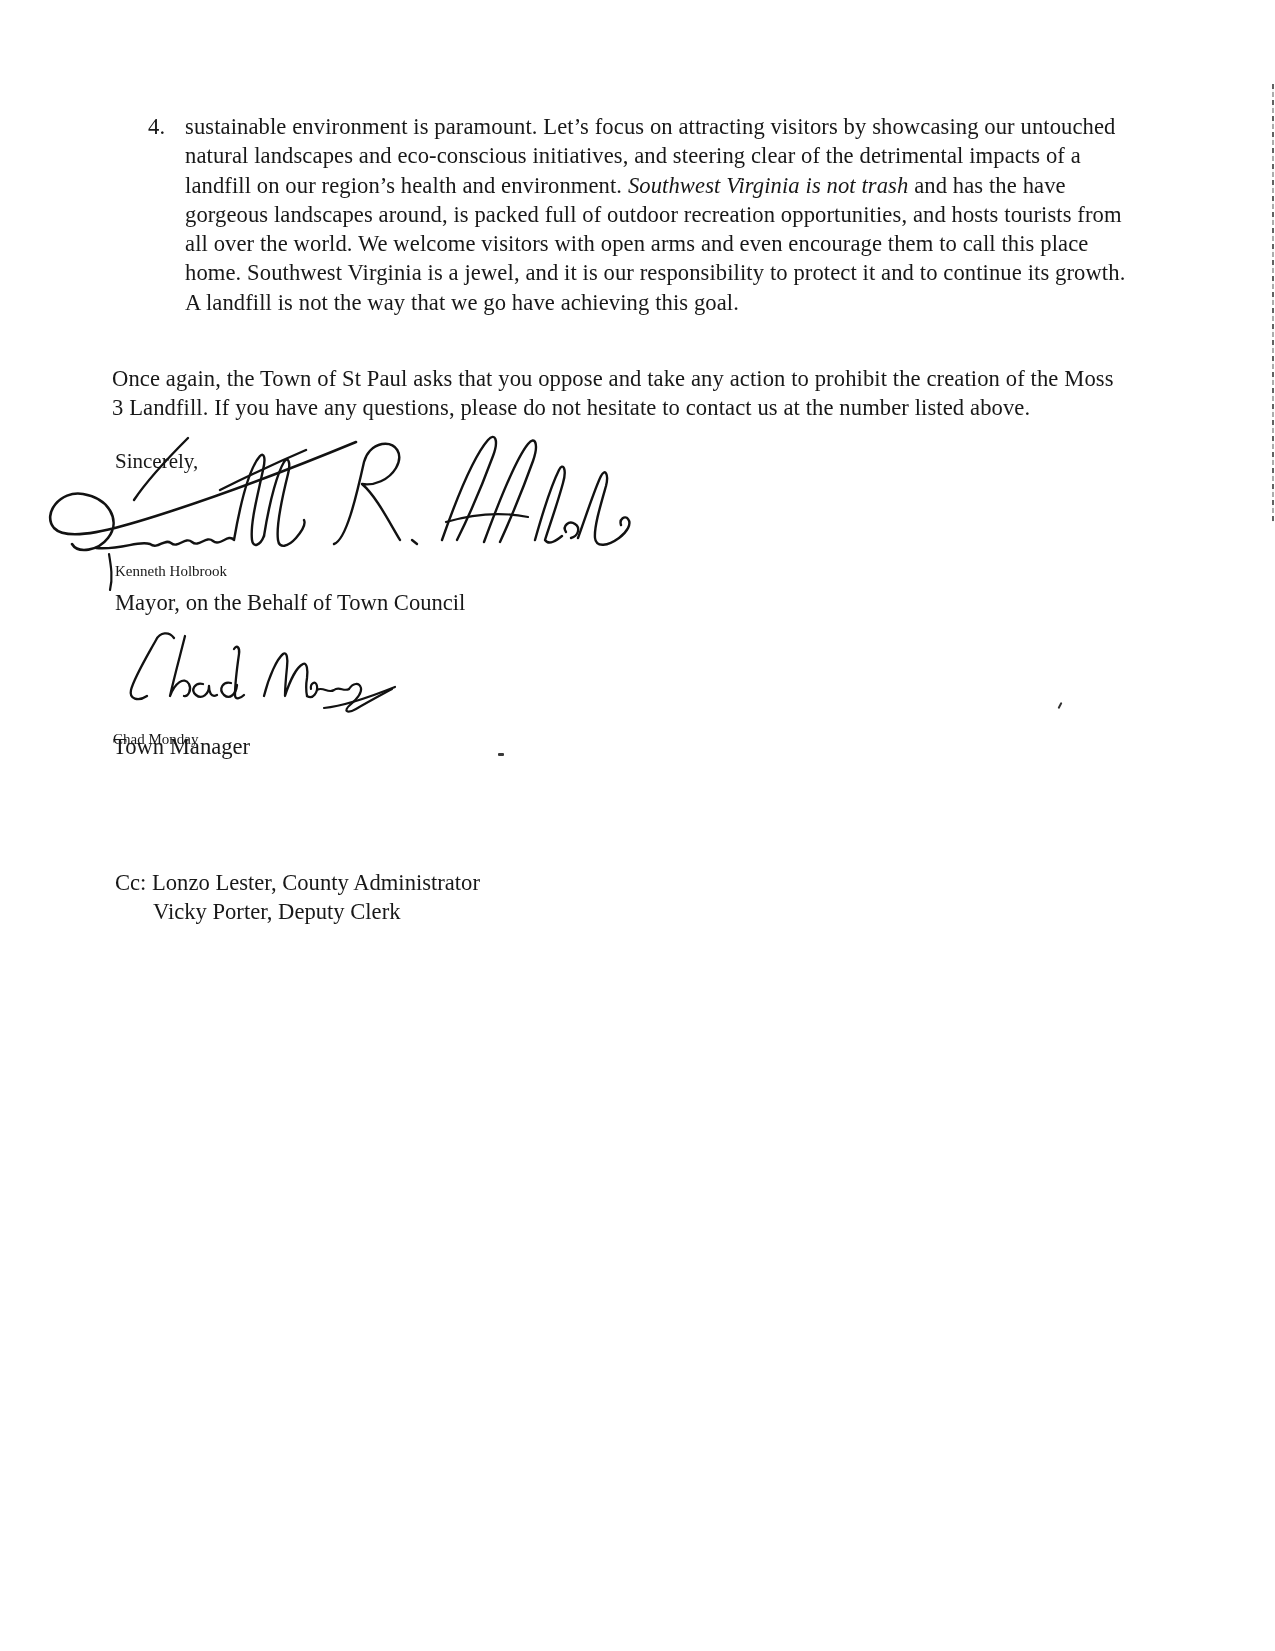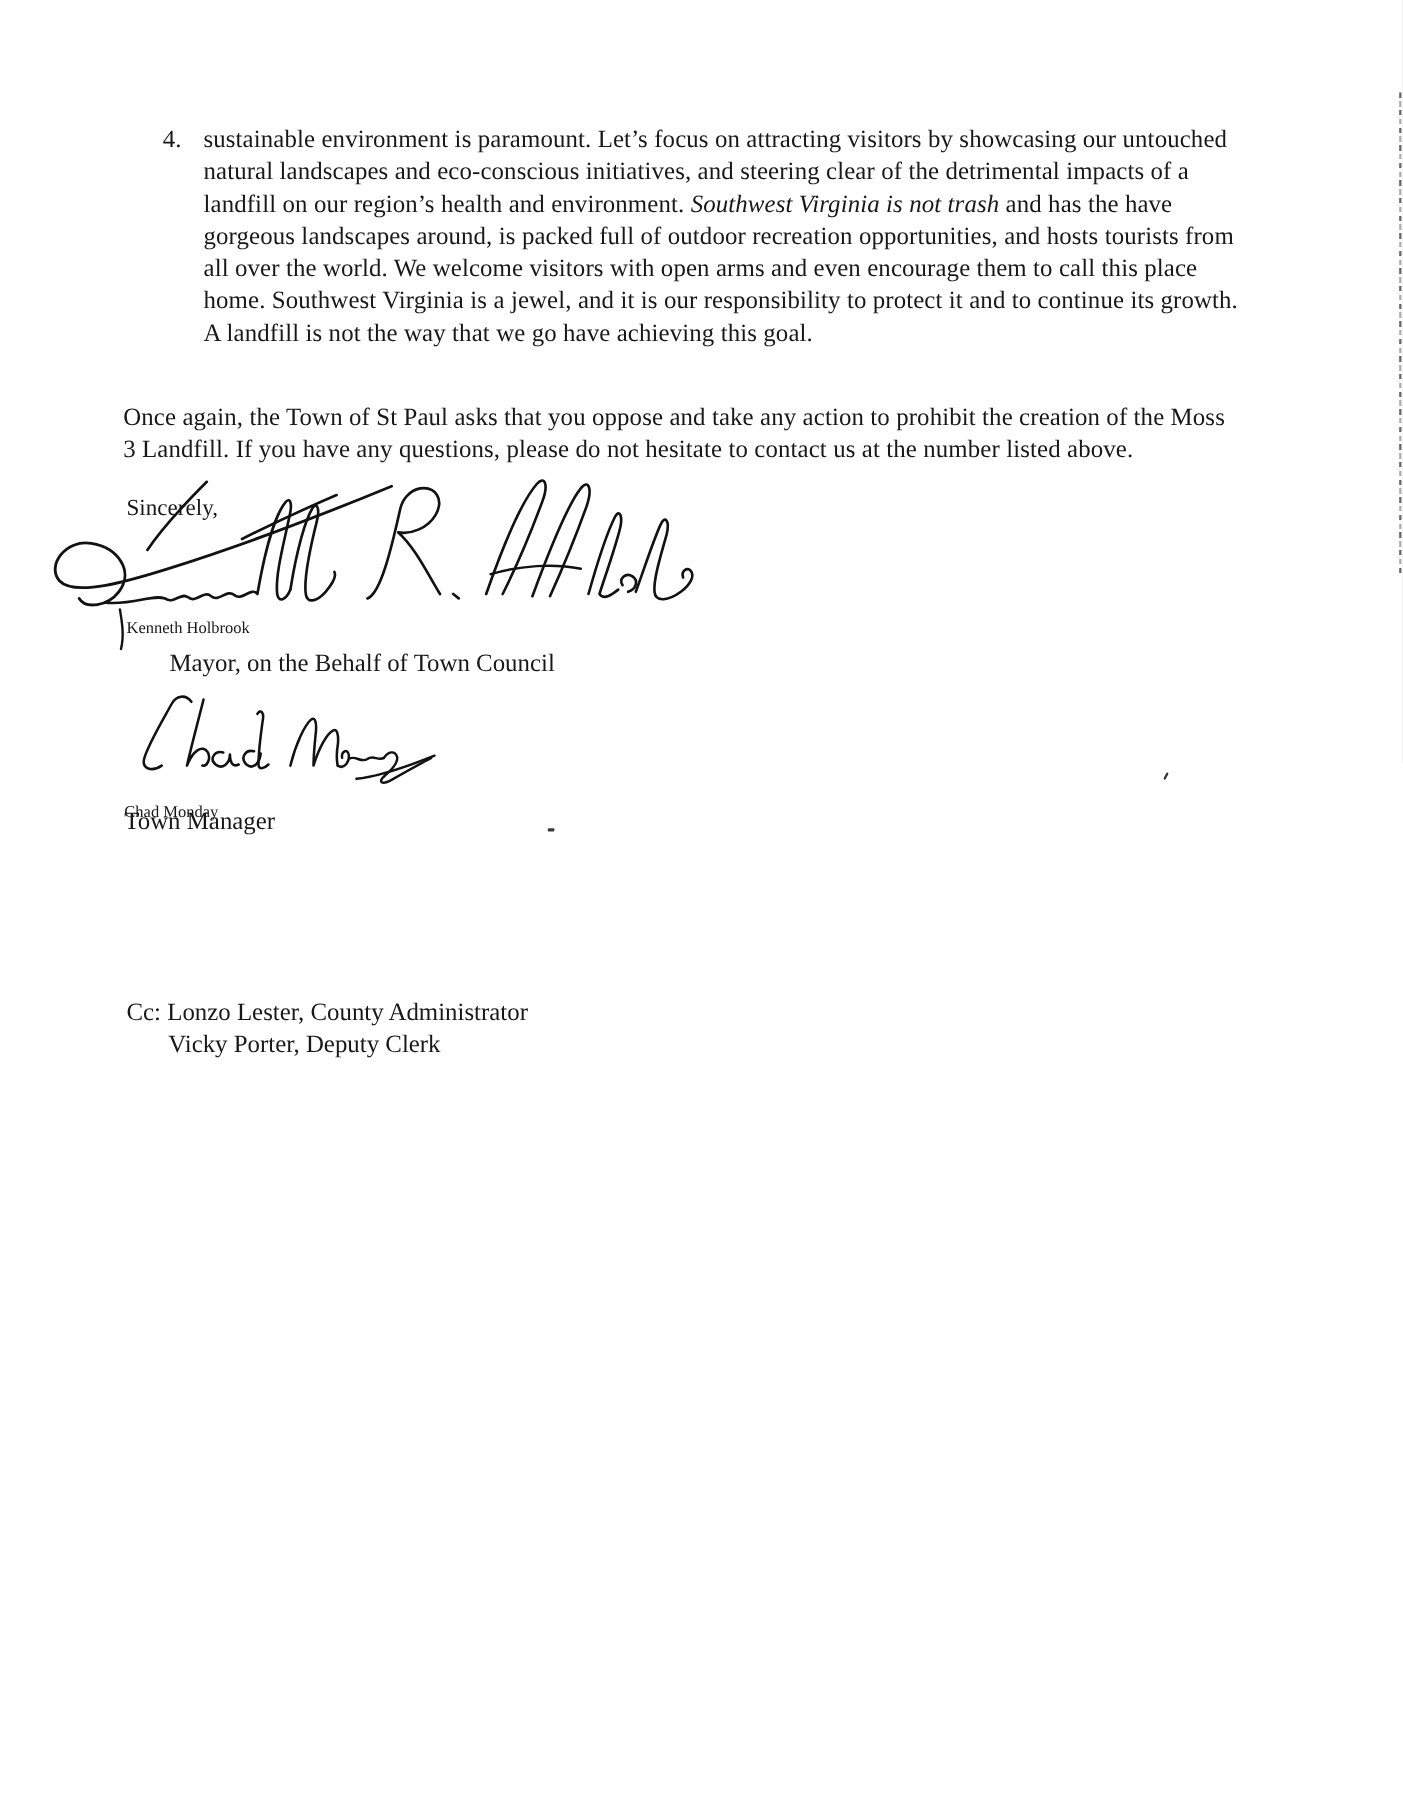--- a/index.html
+++ b/index.html
@@ -47,21 +47,21 @@
 
   .sig-svg { position: absolute; }
   .sig-svg path { fill: none; stroke: #121212; stroke-linecap: round; stroke-linejoin: round; }
 
   .signer-name  { position: absolute; font-size: 15px; white-space: nowrap; }
   .signer-title { position: absolute; font-size: 22.6px; white-space: nowrap; }
 
   .cc-block {
     position: absolute;
     left: 115px;
-    top: 906px;
+    top: 869px;
     font-size: 22.6px;
     line-height: 28.5px;
   }
   .cc-indent { padding-left: 38px; }
 
   
   .scan-vline {
     position: absolute;
     left: 1272px;
     top: 84px;
@@ -131,21 +131,21 @@
     <path d="M 404 112 C 418 72, 436 28, 450 12 C 457 4, 461 12, 455 28 C 445 55, 430 90, 419 112" stroke-width="2.4"></path>
     <path d="M 446 114 C 460 76, 477 32, 490 16 C 497 7, 501 16, 495 33 C 486 58, 472 92, 462 114" stroke-width="2.4"></path>
     <path d="M 408 94 C 435 86, 465 84, 490 89" stroke-width="2.2"></path>
     <path d="M 497 112 C 506 80, 516 52, 521 42 C 525 34, 529 41, 525 55 C 519 77, 511 99, 507 112 C 511 118, 519 112, 524 108" stroke-width="2.4"></path>
     <path d="M 528 104 C 524 98, 531 92, 537 96 C 543 100, 540 108, 533 110" stroke-width="2.4"></path>
     <path d="M 540 110 C 548 88, 557 60, 563 48 C 567 40, 571 46, 568 58 C 562 79, 556 99, 557 110 C 558 120, 570 118, 581 110 C 589 104, 594 96, 590 91 C 587 87, 581 91, 583 97" stroke-width="2.4"></path>
     <path d="M 71 126 C 73 138, 75 150, 72 162" stroke-width="2.2"></path>
   </svg>
 
   <div class="signer-name" style="left:115px; top:563px;">Kenneth Holbrook</div>
-  <div class="signer-title" style="left:115px; top:590px;margin-left:39px;">Mayor, on the Behalf of Town Council</div>
+  <div class="signer-title" style="left:115px; top:590px;">Mayor, on the Behalf of Town Council</div>
 
   <svg class="sig-svg" style="left:118px; top:626px;" width="290" height="92" viewBox="0 0 290 92" aria-label="handwritten signature">
     <path d="M 56 12 C 51 5, 42 6, 38 14 C 28 32, 16 52, 13 64 C 11 73, 20 76, 29 70" stroke-width="2.3"></path>
     <path d="M 67 10 C 62 30, 56 52, 52 70 C 57 57, 66 50, 71 58 C 74 64, 70 71, 66 70" stroke-width="2.3"></path>
     <path d="M 85 58 C 77 56, 72 64, 78 69 C 84 74, 91 68, 91 60 C 91 66, 93 72, 99 69" stroke-width="2.3"></path>
     <path d="M 113 57 C 105 55, 100 63, 106 69 C 112 74, 118 68, 119 59" stroke-width="2.3"></path>
     <path d="M 121 28 C 122 22, 119 18, 116 23 M 121 28 C 119 42, 117 57, 117 69 C 117 74, 122 73, 126 69" stroke-width="2.3"></path>
     <path d="M 146 70 C 151 50, 159 33, 165 28 C 169 25, 170 33, 169 41 C 168 51, 167 61, 167 70 C 172 54, 179 41, 185 38 C 189 36, 190 44, 189 52 C 188 58, 188 65, 189 70" stroke-width="2.3"></path>
     <path d="M 189 70 C 195 74, 200 66, 199 60 C 198 54, 192 57, 193 63 M 199 64 C 205 60, 210 68, 216 64 C 221 60, 226 66, 231 63" stroke-width="2.2"></path>
     <path d="M 231 63 C 235 57, 241 56, 243 62 C 244 67, 239 73, 232 79 C 225 85, 229 88, 238 83 C 250 76, 263 69, 274 63" stroke-width="2.2"></path>

